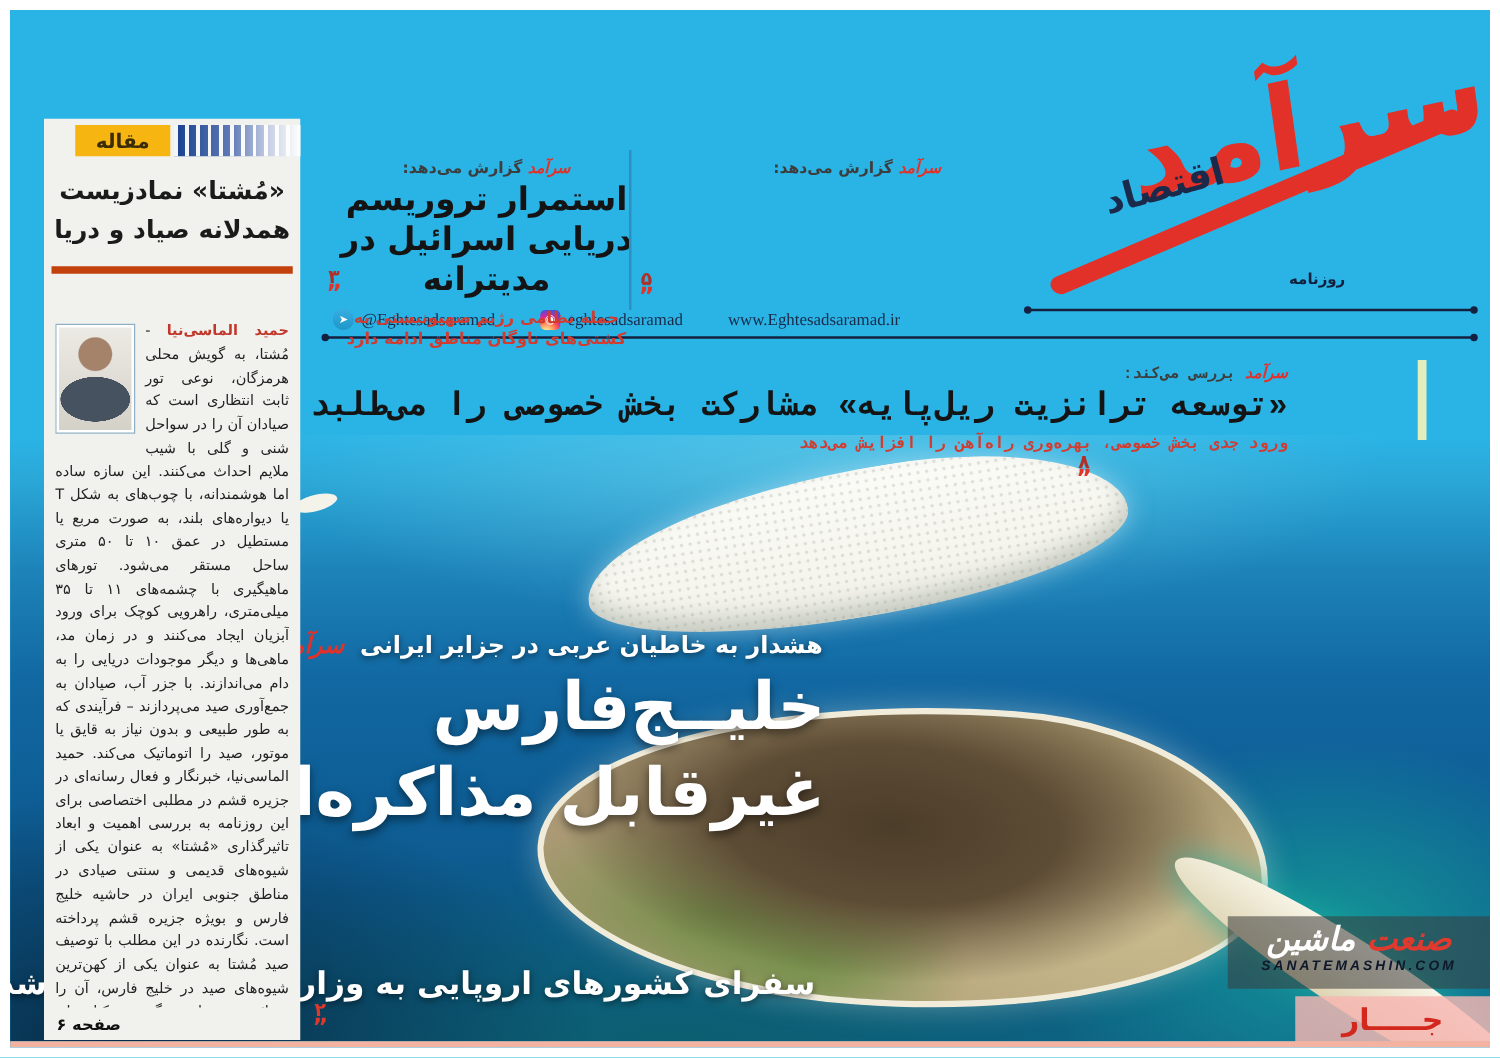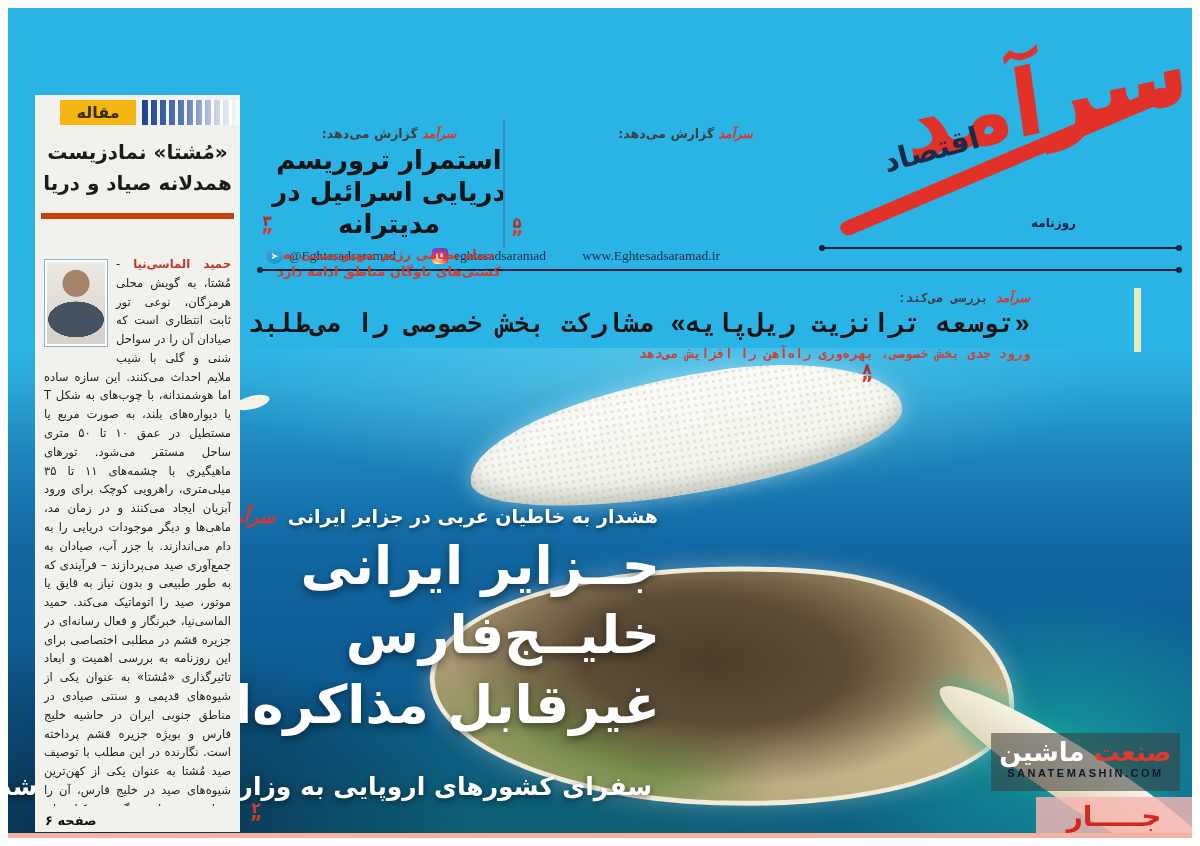--- a/index.html
+++ b/index.html
@@ -168,32 +168,32 @@
     color:#ffffff; font-weight:800; font-size:53px; line-height:1.31; white-space:nowrap;
     text-shadow:0 3px 8px rgba(0,0,0,.5);
   }
   .main-subtitle {
     position:absolute; right:540px; top:764px; z-index:3; white-space:nowrap;
     color:#ffffff; font-size:25px; font-weight:bold; text-shadow:0 2px 6px rgba(0,0,0,.55);
   }
 
   
   .wm1 {
-    position:absolute; right:12px; top:725px; width:189px; height:58px; z-index:6;
-    background:rgba(58,58,58,.55); text-align:center; padding-top:5px;
+    position:absolute; right:0; top:725px; width:210px; height:58px; z-index:6;
+    background:rgba(58,58,58,.55); text-align:center; padding-top:5px;font-style:italic;
   }
   .wm1 .fa { font-size:26px; font-weight:800; line-height:1.1; }
   .wm1 .fa .red { color:#e03a2f; } .wm1 .fa .white { color:#ffffff; }
   .wm1 .en { font-family:"Liberation Sans", sans-serif; color:#0f172a; font-size:11px;
              font-weight:bold; letter-spacing:2.5px; direction:ltr; }
   .wm2 {
     position:absolute; right:0; top:789px; width:156px; height:38px; z-index:6;
     background:rgba(247,182,178,.82); display:flex; align-items:center; justify-content:center;
   }
-  .wm2 .txt { color:#d2281e; font-size:28px; font-weight:800; }
+  .wm2 .txt { color:#d2281e; font-size:24px; font-weight:800; }
 
   .bottom-strip { position:absolute; left:0; right:0; bottom:0; height:5px; background:#f3b3a0; z-index:7; }
 </style>
 </head>
 <body>
 
 <div class="page">
 
   <div class="photo">
     <div class="island-white"></div>
@@ -264,21 +264,20 @@
     <span class="num">۸</span>
     <span class="q">”</span>
   </div>
 
   <div class="main-kicker">
     <span>هشدار به خاطیان عربی در جزایر ایرانی</span>
     <span class="mini-logo">سرآمد</span>
     <span>بررسی کرد؛</span>
   </div>
   <div class="main-title">
-    <div>جــزایر ایرانی</div>
     <div>خلیــج‌فارس</div>
     <div>غیرقابل مذاکره‌اند</div>
   </div>
   <div class="main-subtitle">سفرای کشورهای اروپایی به وزارت خارجه احضار شدند</div>
   <div class="pg pg-main">
     <span class="num">۲</span>
     <span class="q">”</span>
   </div>
 
   <div class="panel">

